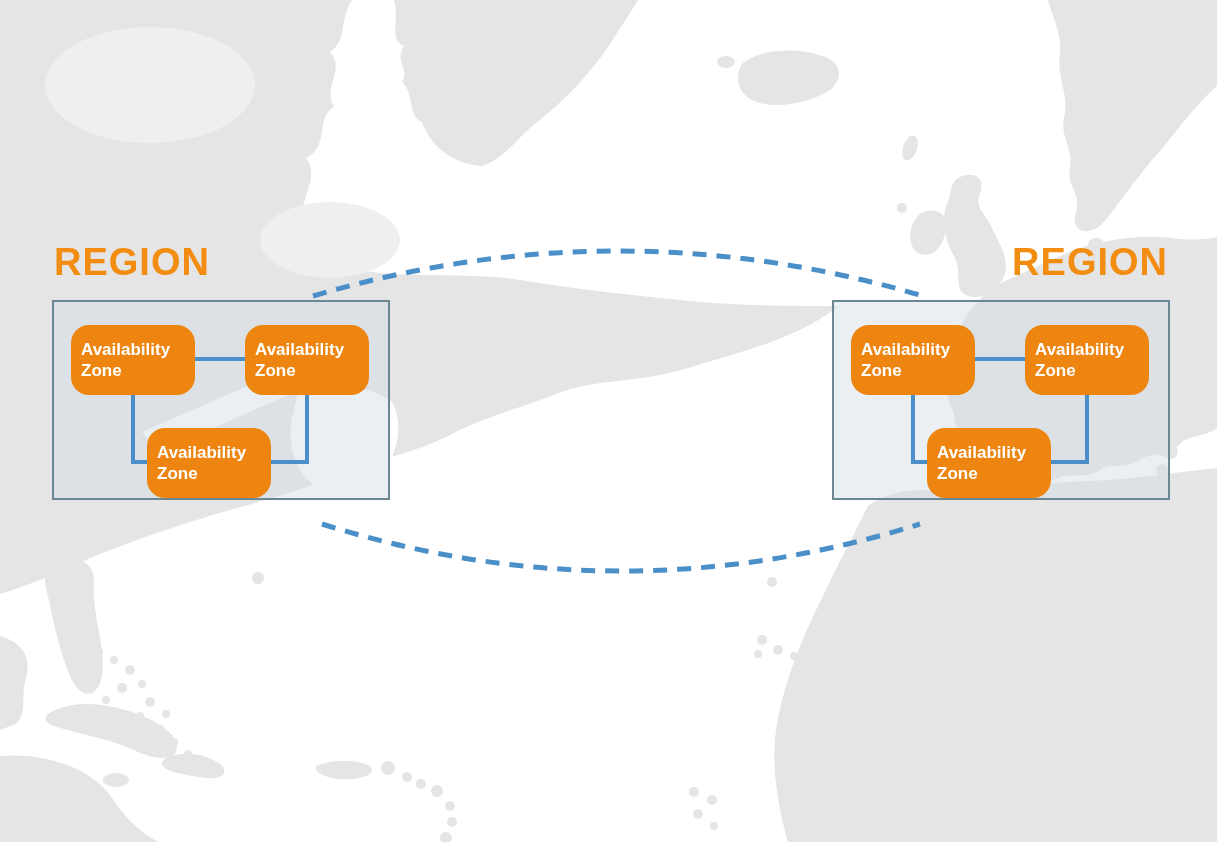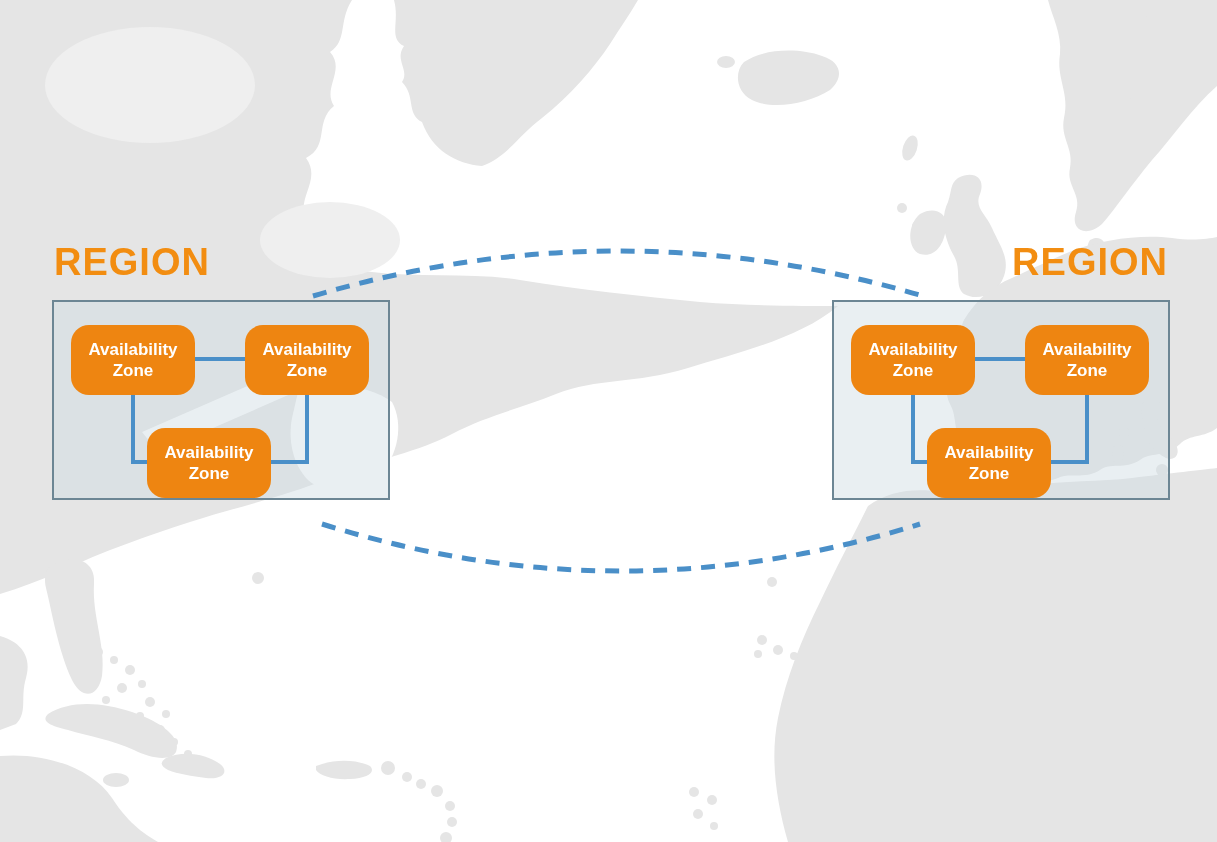--- a/index.html
+++ b/index.html
@@ -37,21 +37,21 @@
     font-size:38px;font-weight:700;letter-spacing:1px;
     color:var(--accent_orange);line-height:1.2;white-space:nowrap;
   }
   .region.left .region-label{left:0;}
   .region.right .region-label{right:0;}
   svg.connectors{position:absolute;left:0;top:0;width:334px;height:218px;z-index:1;}
   .connect{stroke:var(--connector_blue);stroke-width:4;fill:none;}
   .az{
     position:absolute;width:124px;height:70px;border-radius:18px;
     background:var(--zone_fill);color:var(--zone_text);
-    display:flex;align-items:center;justify-content:center;text-align:center;
+    display:flex;align-items:center;justify-content:center;text-align:left;
     font-size:17px;line-height:21px;font-weight:700;z-index:3;
     padding:0 10px;box-sizing:border-box;
   }
   .az.a1{left:17px;top:23px;}
   .az.a2{left:191px;top:23px;}
   .az.a3{left:93px;top:126px;}
   svg.links{position:absolute;left:0;top:0;z-index:5;pointer-events:none;}
   .dashlink{
     stroke:var(--connector_blue);stroke-width:5;fill:none;
     stroke-dasharray:14 10;

